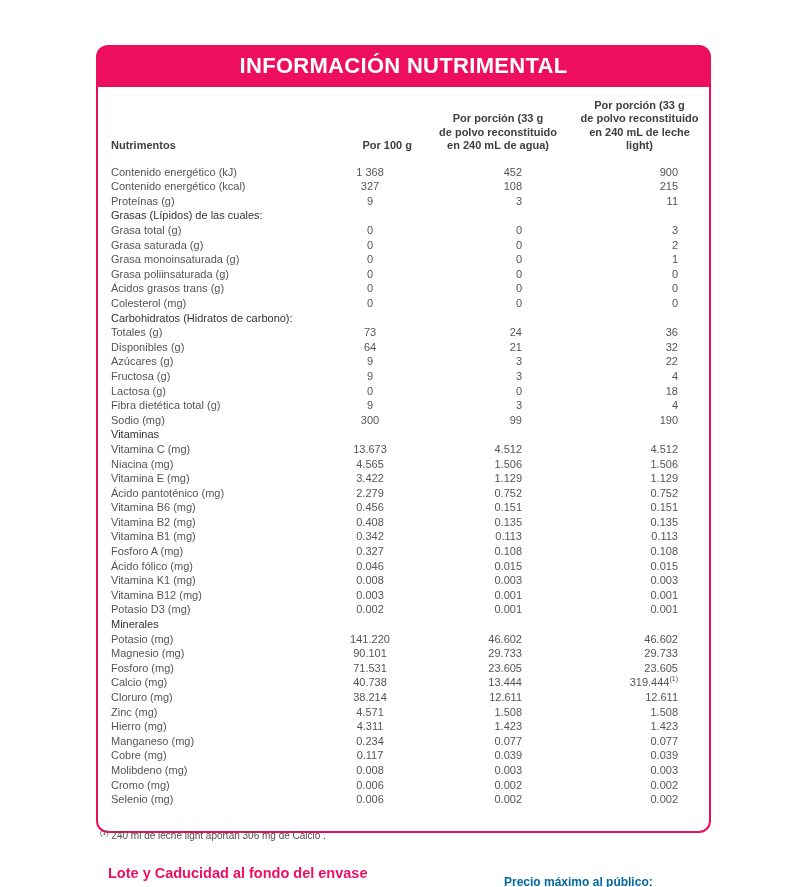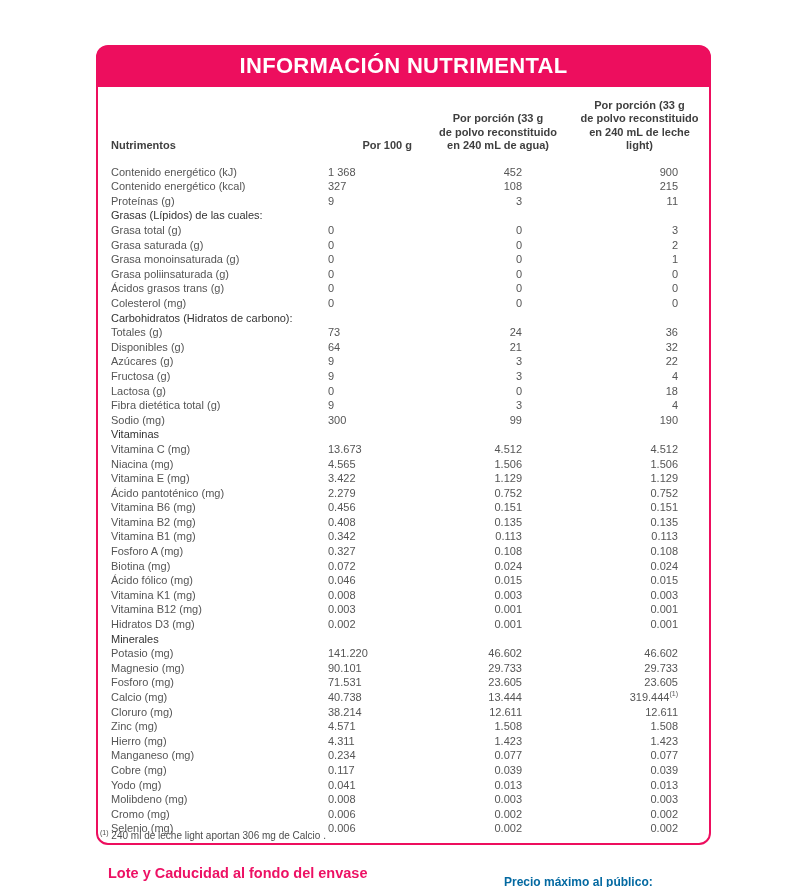--- a/index.html
+++ b/index.html
@@ -82,30 +82,30 @@
     height: 14.6px;
     font-size: 11px;
     color: #555555;
     white-space: nowrap;
   }
   tbody td.n {
     text-align: left;
     padding-left: 13px;
     margin-top: 32px;
   }
-  tbody td.v1 { text-align: left; padding-right: 14px; }
+  tbody td.v1 { text-align: center; padding-right: 14px; }
   tbody td.v2 { text-align: right; padding-right: 48px; }
   tbody td.v3 { text-align: right; padding-right: 31px; }
 
   tbody tr.section td.n {
     font-weight: normal;
     color: #333333;
   }
   tbody tr.first-row td { padding-top: 5px; }
-  tbody tr.last-row  td { padding-bottom: 7px; }
+  tbody tr.last-row  td { padding-bottom: 24px; }
 
   sup.fn {
     font-size: 7px;
     vertical-align: super;
     line-height: 0;
   }
 
   #footnote {
     position: absolute;
     left: 100px;
@@ -334,45 +334,39 @@
           <td class="v2"><span>0.113</span></td>
           <td class="v3"><span>0.113</span></td>
         </tr>
         <tr>
           <td class="n">Fosforo A (mg)</td>
           <td class="v1"><span>0.327</span></td>
           <td class="v2"><span>0.108</span></td>
           <td class="v3"><span>0.108</span></td>
         </tr>
         <tr>
-          <td class="n">Biotina (mg)</td>
-          <td class="v1"><span>0.072</span></td>
-          <td class="v2"><span>0.024</span></td>
-          <td class="v3"><span>0.024</span></td>
-        </tr>
-        <tr>
           <td class="n">Ácido fólico (mg)</td>
           <td class="v1"><span>0.046</span></td>
           <td class="v2"><span>0.015</span></td>
           <td class="v3"><span>0.015</span></td>
         </tr>
         <tr>
           <td class="n">Vitamina K1 (mg)</td>
           <td class="v1"><span>0.008</span></td>
           <td class="v2"><span>0.003</span></td>
           <td class="v3"><span>0.003</span></td>
         </tr>
         <tr>
           <td class="n">Vitamina B12 (mg)</td>
           <td class="v1"><span>0.003</span></td>
           <td class="v2"><span>0.001</span></td>
           <td class="v3"><span>0.001</span></td>
         </tr>
         <tr>
-          <td class="n">Hidratos D3 (mg)</td>
+          <td class="n">Potasio D3 (mg)</td>
           <td class="v1"><span>0.002</span></td>
           <td class="v2"><span>0.001</span></td>
           <td class="v3"><span>0.001</span></td>
         </tr>
         <tr class="section">
           <td class="n">Minerales</td>
           <td class="v1"><span></span></td>
           <td class="v2"><span></span></td>
           <td class="v3"><span></span></td>
         </tr>
@@ -424,26 +418,20 @@
           <td class="v2"><span>0.077</span></td>
           <td class="v3"><span>0.077</span></td>
         </tr>
         <tr>
           <td class="n">Cobre (mg)</td>
           <td class="v1"><span>0.117</span></td>
           <td class="v2"><span>0.039</span></td>
           <td class="v3"><span>0.039</span></td>
         </tr>
         <tr>
-          <td class="n">Yodo (mg)</td>
-          <td class="v1"><span>0.041</span></td>
-          <td class="v2"><span>0.013</span></td>
-          <td class="v3"><span>0.013</span></td>
-        </tr>
-        <tr>
           <td class="n">Molibdeno (mg)</td>
           <td class="v1"><span>0.008</span></td>
           <td class="v2"><span>0.003</span></td>
           <td class="v3"><span>0.003</span></td>
         </tr>
         <tr>
           <td class="n">Cromo (mg)</td>
           <td class="v1"><span>0.006</span></td>
           <td class="v2"><span>0.002</span></td>
           <td class="v3"><span>0.002</span></td>

